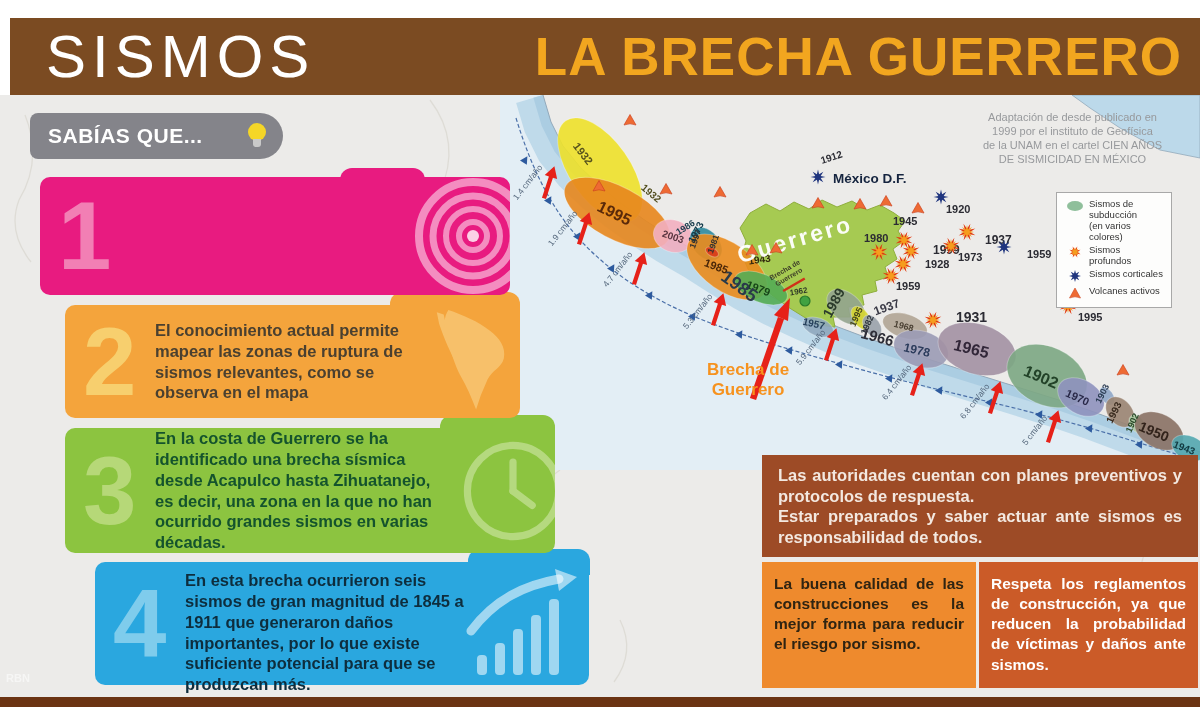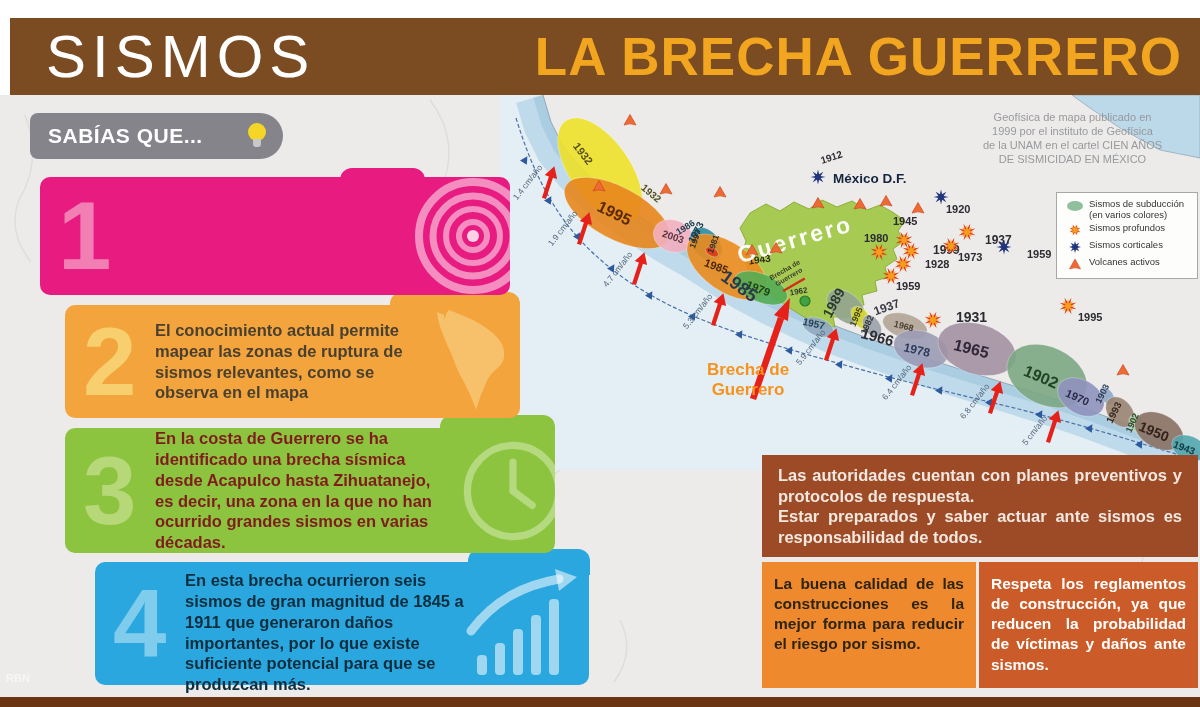--- a/index.html
+++ b/index.html
@@ -31,30 +31,30 @@
   .card1 .tab { left:300px; top:-9px; width:85px; height:20px; background:#e81b80; }
   .card2 .tab { left:325px; top:-13px; width:130px; height:26px; background:#f4a43c; }
   .card3 .tab { left:375px; top:-13px; width:115px; height:26px; background:#8cc440; }
   .card4 .tab { left:373px; top:-13px; width:122px; height:26px; background:#2aa7df; }
   .card .num { position:absolute; left:18px; top:50%; transform:translateY(-50%); font-size:96px; font-weight:bold; line-height:.9; z-index:1; }
   .card1 .num { color:#f27fb4; } .card2 .num { color:#f7cf6e; }
   .card3 .num { color:#b6d878; } .card4 .num { color:#7fccec; }
   .card .txt { position:relative; z-index:2; padding-left:90px; font-weight:bold; font-size:16.5px; line-height:1.27; }
   .card1 .txt { color:#ffffff; padding-right:95px; }
   .card2 .txt { color:#4a4030; padding-right:110px; }
-  .card3 .txt { color:#7f1d1d; padding-right:110px; }
+  .card3 .txt { color:#14532d; padding-right:110px; }
   .card4 .txt { color:#0e2d3d; padding-right:118px;margin-top:18px; }
   .card .icon { position:absolute; top:50%; transform:translateY(-50%); z-index:1; }
 
   
   #map-svg { position:absolute; left:500px; top:95px; width:700px; height:375px; z-index:1; }
   #map-svg text { font-family:"Liberation Sans", sans-serif; font-weight:bold; }
   #map-svg text.rate { font-weight:normal; }
   .map-credit { position:absolute; left:950px; top:110px; width:245px; text-align:center; font-size:11px; line-height:14px; color:#97999c; z-index:2; }
-  .legend { position:absolute; left:1056px; top:192px; width:142px; background:#fdfdfc; border:1px solid #a8a8a8; padding:5px 6px 5px 8px; z-index:2; }
+  .legend { position:absolute; left:1056px; top:192px; width:116px; background:#fdfdfc; border:1px solid #a8a8a8; padding:5px 6px 5px 8px; z-index:2; }
   .legend-row { display:flex; align-items:flex-start; margin-bottom:2px; }
   .legend-row svg { flex:0 0 20px; margin-top:1px; }
   .legend-txt { font-size:9.5px; line-height:11px; color:#333; padding-left:4px; }
   .gap-callout { position:absolute; left:692px; top:360px; width:112px; text-align:center; font-size:17px; line-height:20px; font-weight:bold; color:#f6921e; z-index:2; }
 
   
   .notice { position:absolute; z-index:2; font-weight:bold; }
   .notice p { text-align:justify; }
   .notice-auth { left:762px; top:455px; width:436px; height:102px; background:#9d4b26; color:#f3e8e0; padding:10px 16px; font-size:16.5px; line-height:1.25; }
   .notice-quality { left:762px; top:562px; width:214px; height:126px; background:#ee8a2d; color:#2f2412; padding:12px; font-size:15.5px; line-height:1.3; }
@@ -256,21 +256,21 @@
       <text transform="translate(899,384) rotate(-52)" font-size="8.5" fill="#55677c" text-anchor="middle" class="rate">6.4 cm/año</text>
       <polygon points="-1.7,13 1.7,13 1.7,-5 5.2,-5 0,-14 -5.2,-5 -1.7,-5" fill="#e62119" transform="translate(995,398) rotate(18) scale(1.25)"></polygon>
       <text transform="translate(977,403) rotate(-52)" font-size="8.5" fill="#55677c" text-anchor="middle" class="rate">6.8 cm/año</text>
       <polygon points="-1.7,13 1.7,13 1.7,-5 5.2,-5 0,-14 -5.2,-5 -1.7,-5" fill="#e62119" transform="translate(1053,427) rotate(18) scale(1.25)"></polygon>
       <text transform="translate(1037,432) rotate(-52)" font-size="8.5" fill="#55677c" text-anchor="middle" class="rate">5 cm/año</text>
       <line x1="753" y1="399" x2="781" y2="318" stroke="#e62119" stroke-width="6.5"></line>
       <polygon points="790,298 788,321 774,315" fill="#e62119"></polygon>
     </svg>
 
   <div class="map-credit">
-    <div>Geofísica de mapa publicado en</div>
+    <div>Adaptación de desde publicado en</div>
     <div>1999 por el instituto de Geofísica</div>
     <div>de la UNAM en el cartel CIEN AÑOS</div>
     <div>DE SISMICIDAD EN MÉXICO</div>
   </div>
 
   <div class="legend">
     <div class="legend-row">
       <svg width="20" height="14">
           <ellipse cx="10" cy="7" rx="8" ry="5" fill="#8fbf9b"></ellipse>
         </svg>

